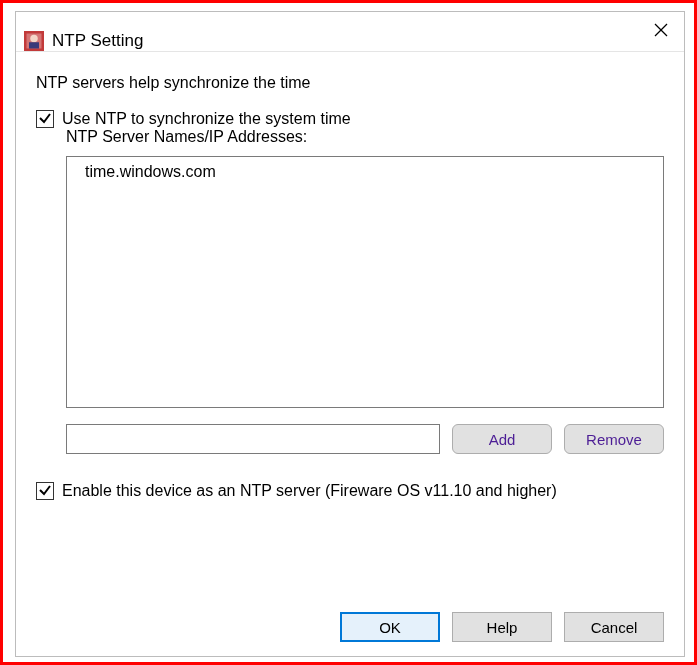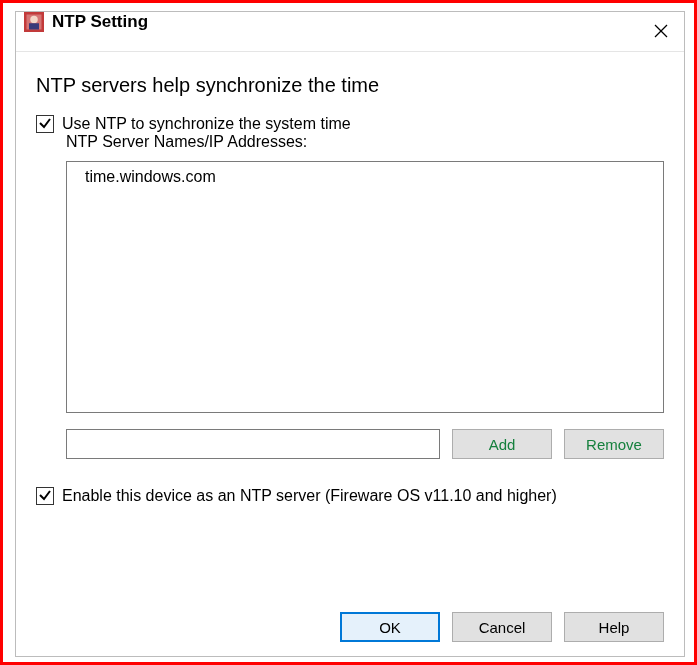--- a/index.html
+++ b/index.html
@@ -28,25 +28,24 @@
     width: 670px;
     height: 646px;
     background: #ffffff;
     border: 1px solid #bcbcbc;
     display: flex;
     flex-direction: column;
   }
   .titlebar {
     height: 40px;
     display: flex;
-    align-items: flex-start;
+    align-items: flex-end;
     padding: 0 0 0 8px;
     border-bottom: 1px solid #e5e5e5;
     background: #ffffff;
-    font-weight: bold;
   }
   .titlebar-icon {
     width: 20px;
     height: 20px;
     margin-right: 8px;
     background: #c23a3a;
     display: inline-flex;
     align-items: center;
     justify-content: center;
     color: #fff;
@@ -67,21 +66,21 @@
     cursor: pointer;
   }
   .titlebar-close svg { width: 14px; height: 14px; }
   .content {
     flex: 1;
     padding: 22px 20px 14px 20px;
     display: flex;
     flex-direction: column;
   }
   .intro-text {
-    font-size: 20px;
+    font-size: 16px;
     margin-bottom: 18px;
     color: #000;
   }
   .checkbox-row {
     display: flex;
     align-items: center;
     margin-bottom: 0;
   }
   .checkbox-box {
     width: 18px;
@@ -142,23 +141,24 @@
     border: 1px solid #adadad;
     background: #e1e1e1;
     font-size: 15px;
     color: #000;
     cursor: pointer;
     display: inline-flex;
     align-items: center;
     justify-content: center;
   }
   .btn.disabled {
-    color: #15803d;
+    color: #4c1d95;
     cursor: default;
     background: #e1e1e1;
+    border-radius: 6px;
   }
   .spacer-flex { flex: 1; }
   .button-bar {
     display: flex;
     justify-content: flex-end;
     gap: 12px;
     padding-top: 12px;
   }
   .btn.primary {
     border: 2px solid #0078d7;
@@ -234,20 +234,20 @@
               </svg>
           </span>
         </span>
         <span class="checkbox-label">Enable this device as an NTP server (Fireware OS v11.10 and higher)</span>
       </div>
 
       <div class="spacer-flex"></div>
 
       <div class="button-bar">
         <button class="btn primary">OK</button>
+        <button class="btn">Help</button>
         <button class="btn">Cancel</button>
-        <button class="btn">Help</button>
       </div>
 
     </div>
 
   </div>
 </div>
 
 </body></html>

